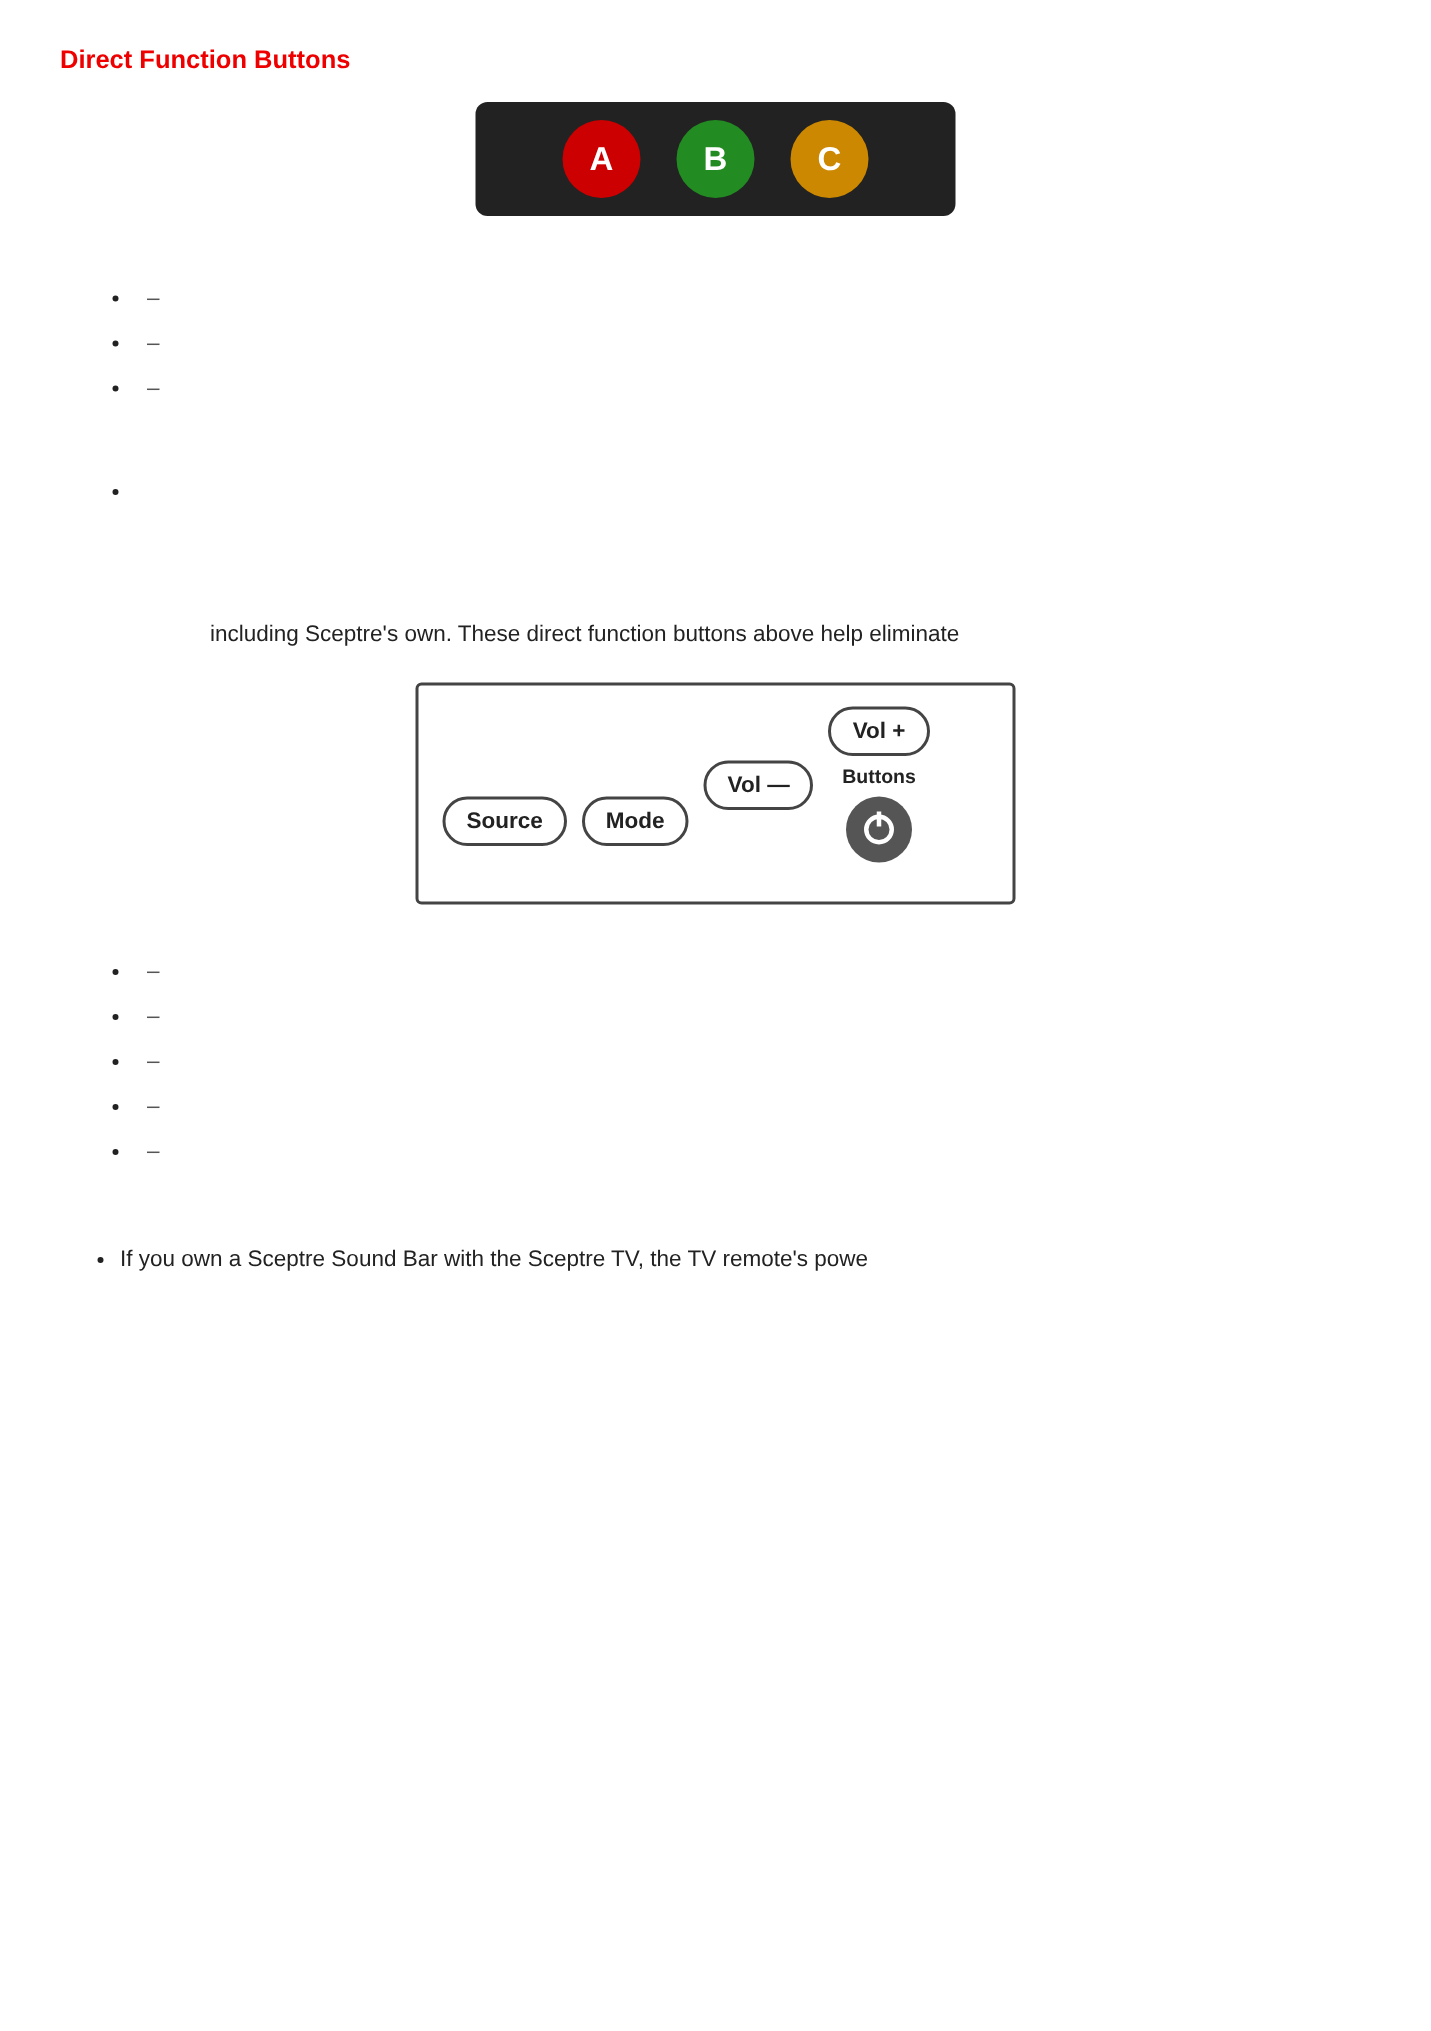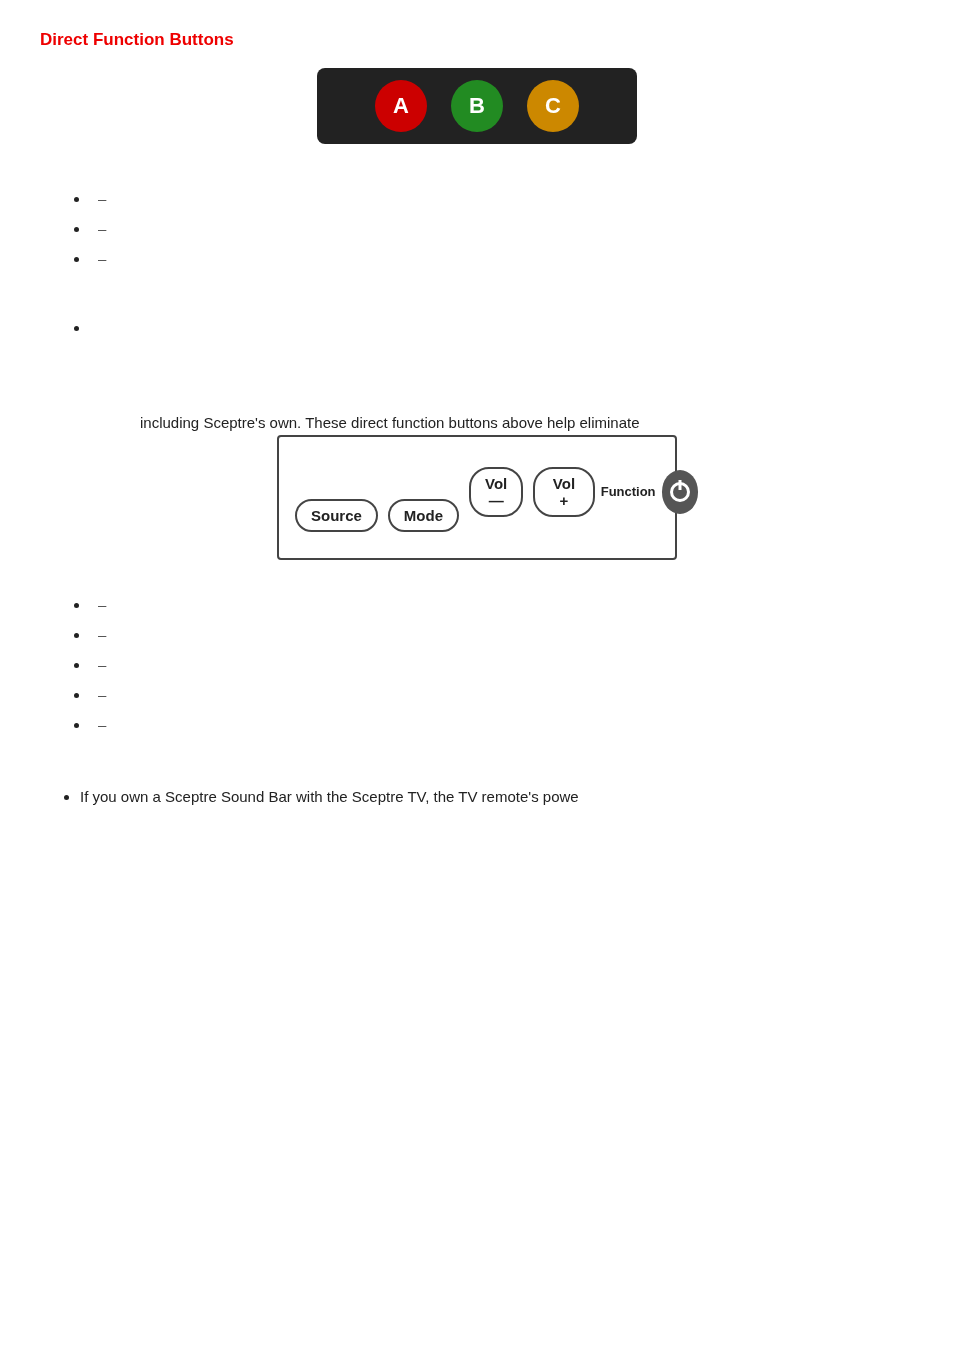--- a/index.html
+++ b/index.html
@@ -74,20 +74,21 @@
     .single-bullet li {
       font-size: 15px;
       line-height: 1.8;
     }
 
     
     .para-text {
       font-size: 15px;
       color: #222;
       margin-left: 100px;
+      margin-bottom: 20px;
       line-height: 1.6;
     }
 
     
     .soundbar-panel {
       border: 2px solid #444;
       border-radius: 4px;
       padding: 14px 16px;
       width: 400px;
       margin: 0 auto 30px auto;
@@ -119,21 +120,21 @@
       padding: 6px 14px;
       font-size: 15px;
       font-weight: bold;
       background: #fff;
       cursor: pointer;
       color: #222;
     }
 
     .vol-plus-wrapper {
       display: flex;
-      flex-direction: row;
+      flex-direction: column;
       align-items: center;
       gap: 6px;
     }
 
     .soundbar-label {
       font-size: 13px;
       font-weight: bold;
       color: #222;
       text-align: center;
     }
@@ -224,21 +225,21 @@
 
 <div class="para-text">including Sceptre's own. These direct function buttons above help eliminate</div>
 
 <div class="soundbar-panel">
   <div class="soundbar-top-row">
     <button class="sb-btn">Source</button>
     <button class="sb-btn">Mode</button>
     <button class="sb-btn-vol">Vol —</button>
     <div class="vol-plus-wrapper">
       <button class="sb-btn-vol">Vol +</button>
-      <div class="soundbar-label">Function</div>
+      <div class="soundbar-label">Buttons</div>
       <button class="power-btn">
         <span class="power-icon"></span>
       </button>
     </div>
   </div>
 </div>
 
 <ul class="bullet-list">
   <li>
     <span class="dash">–</span>

